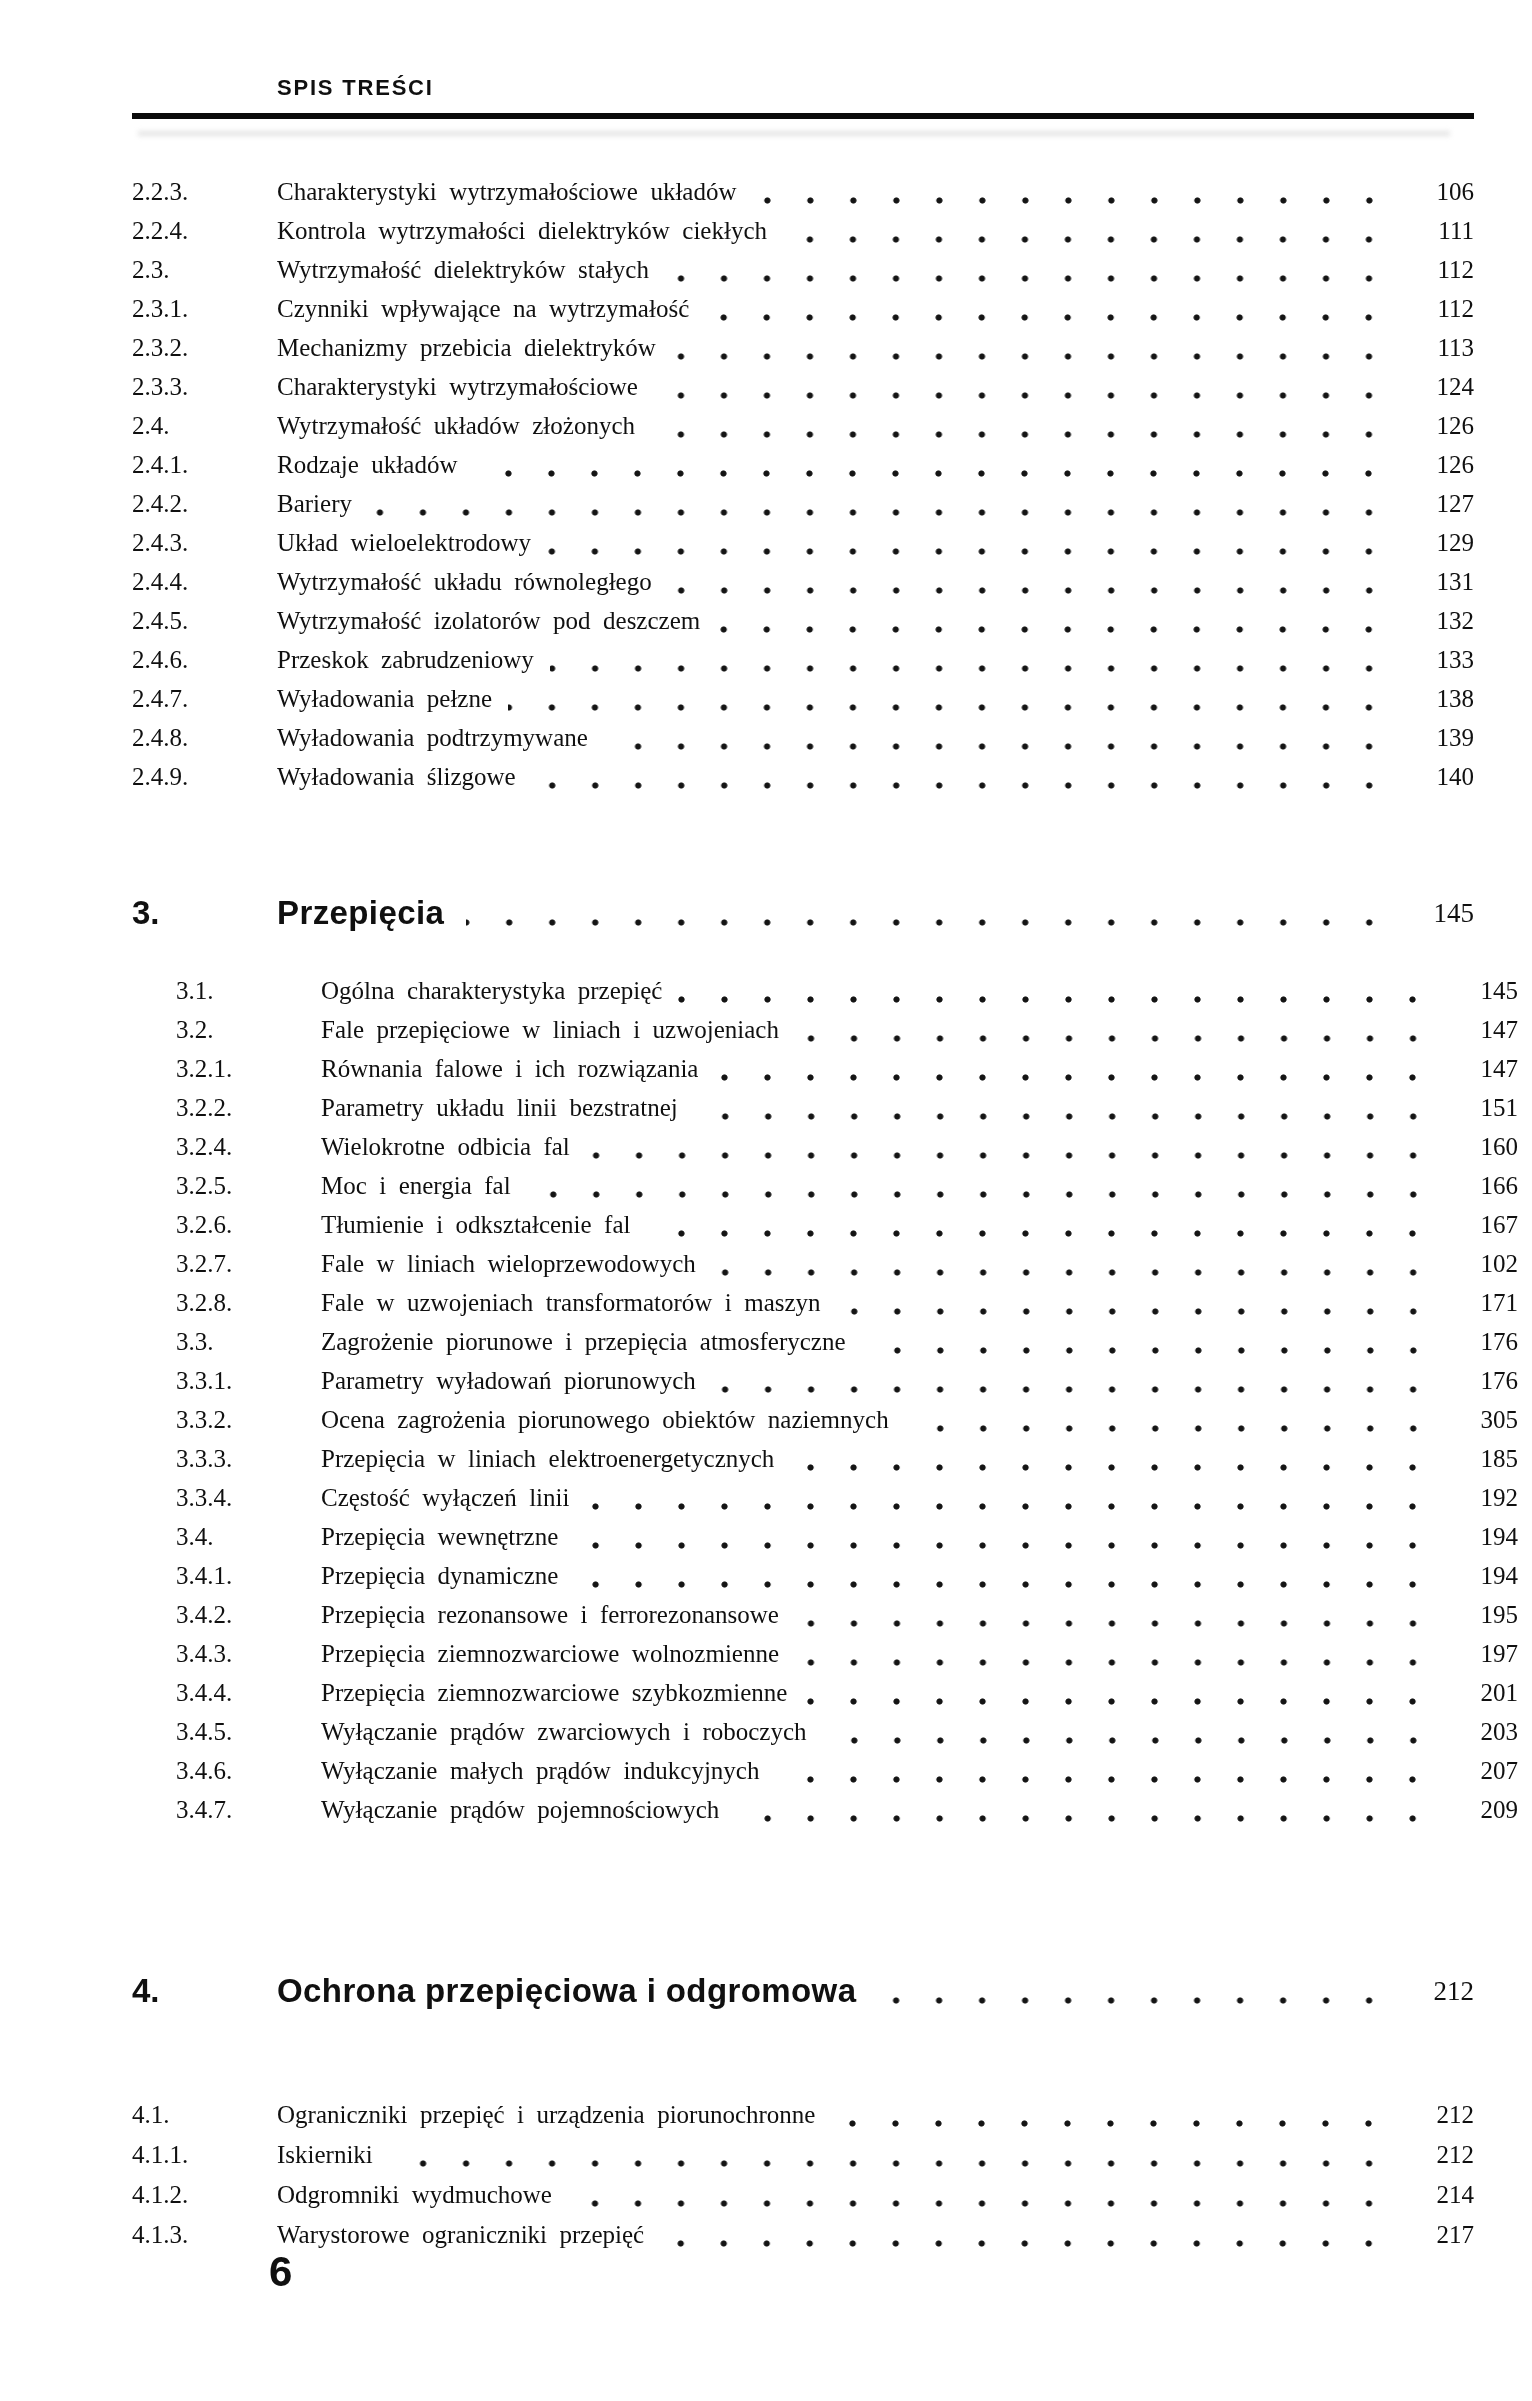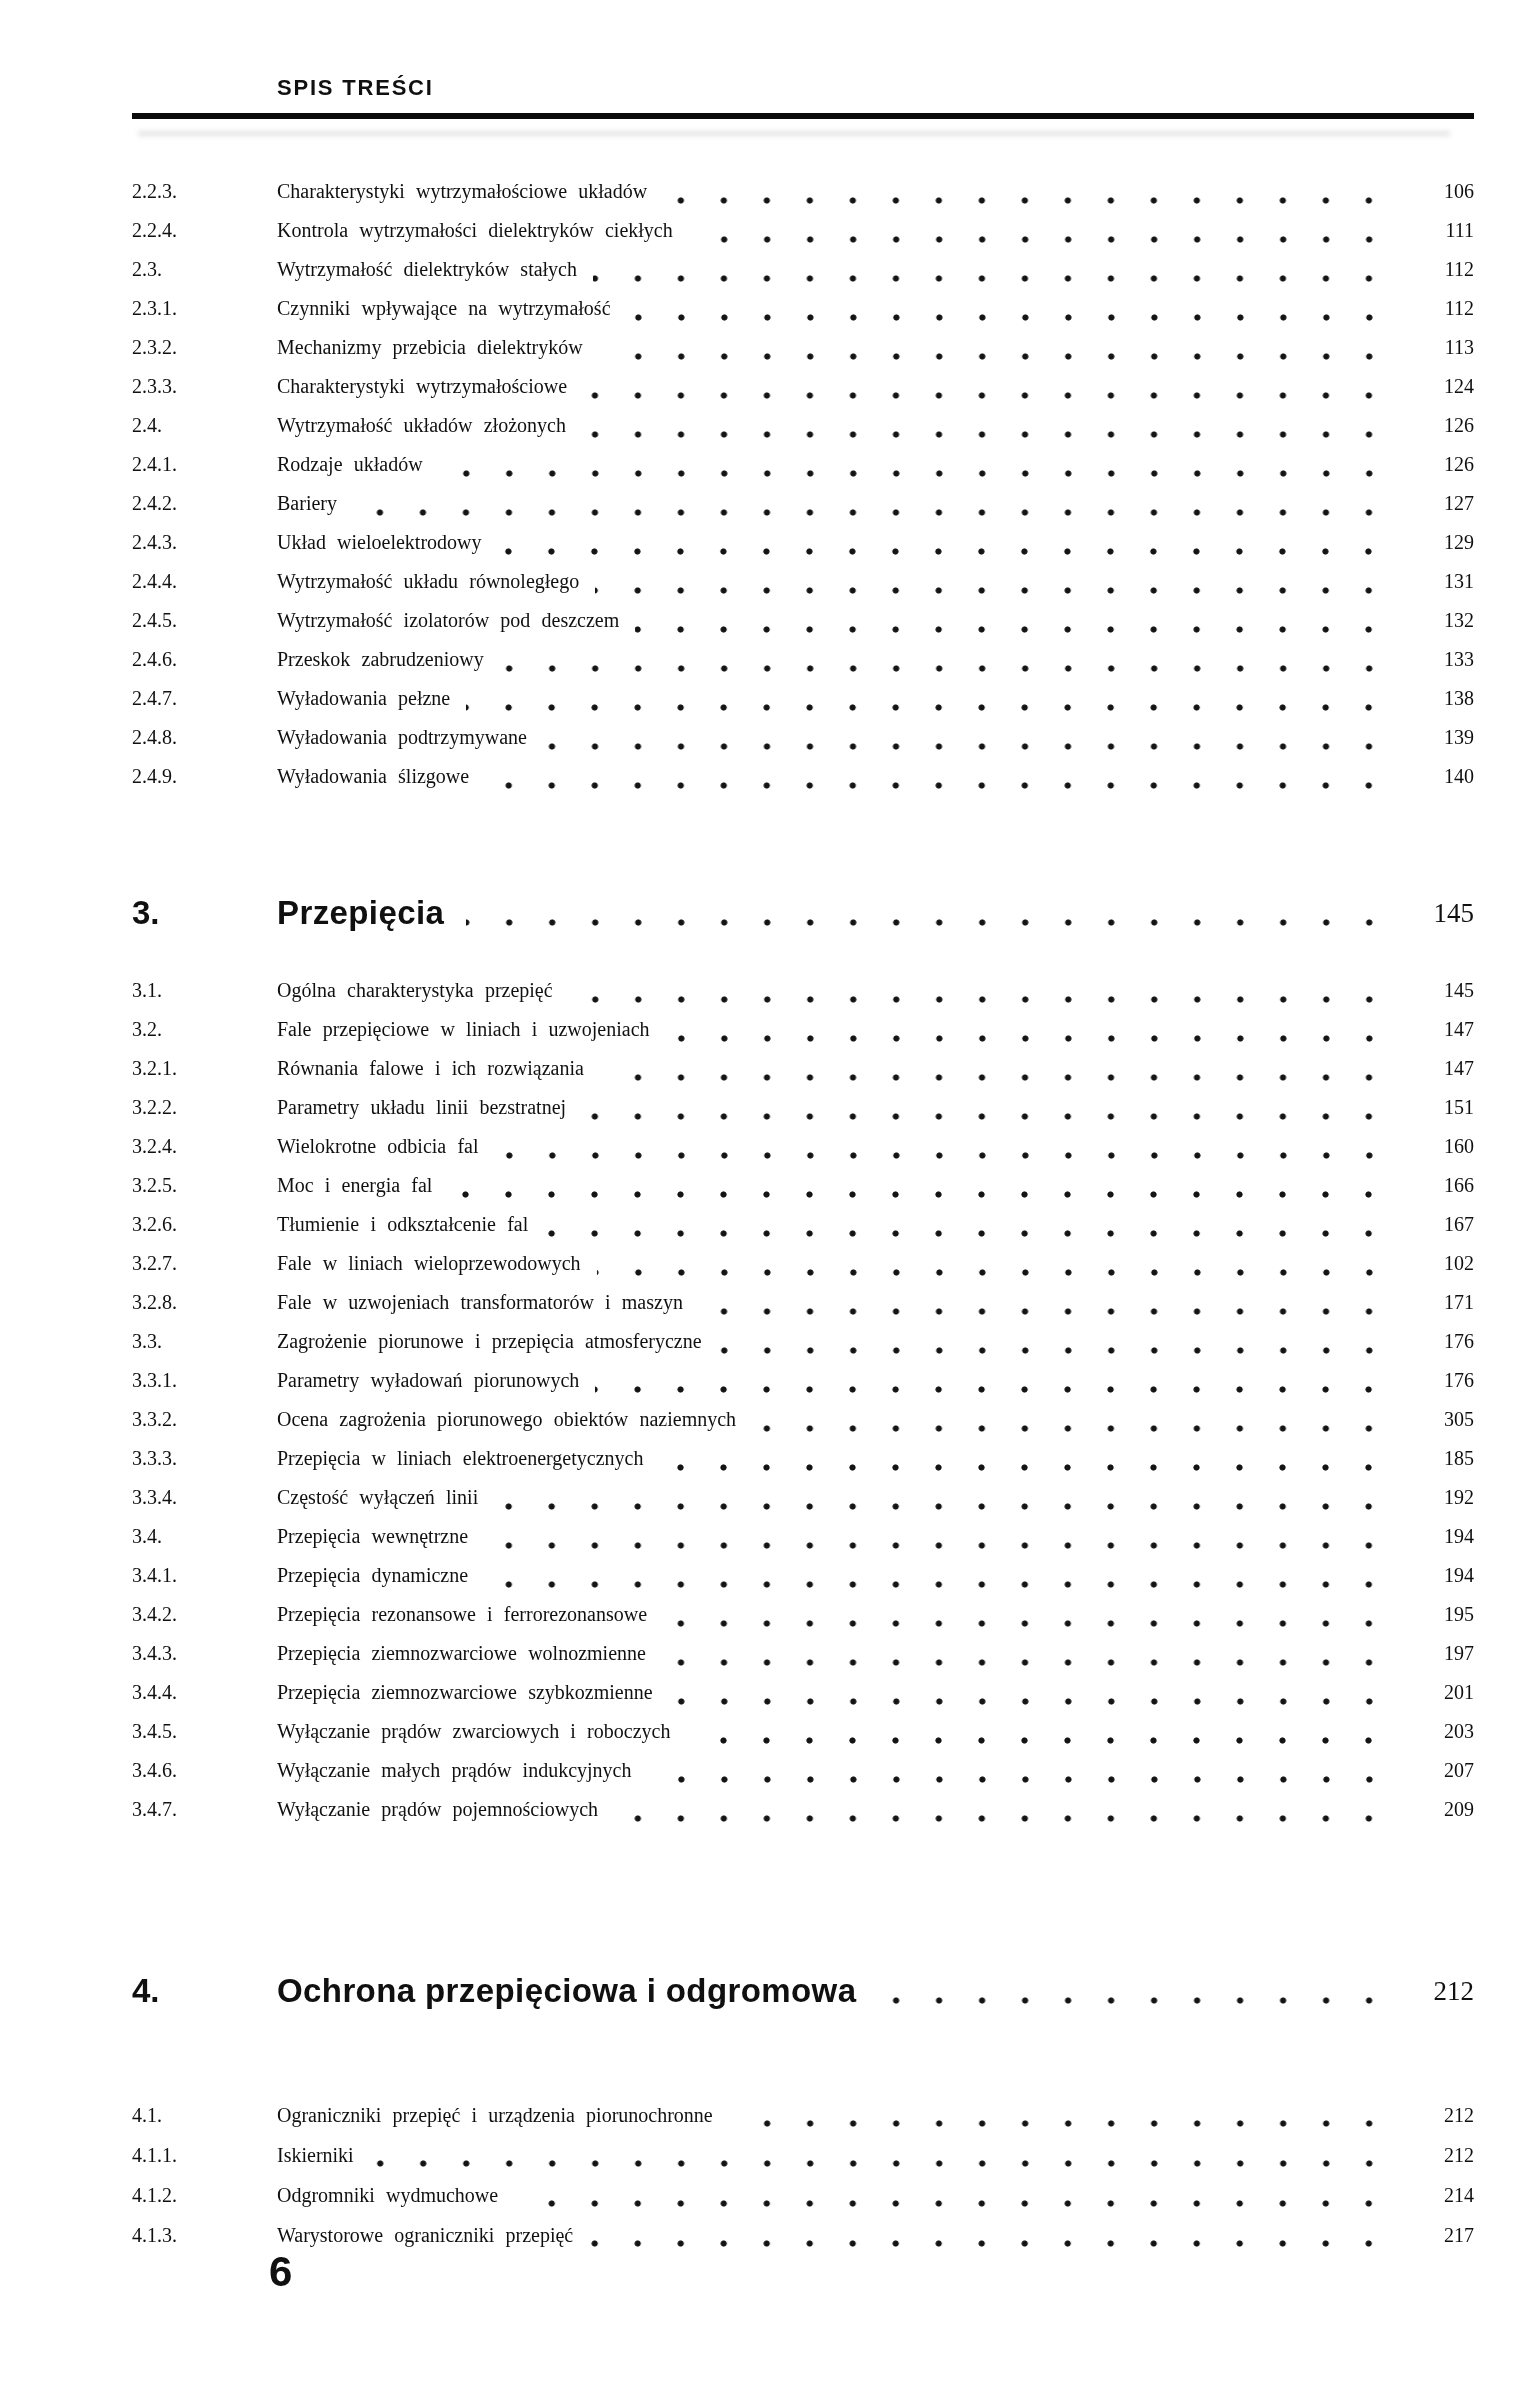--- a/index.html
+++ b/index.html
@@ -28,28 +28,28 @@
   .scan-smudge {
     left: 138px; top: 131px;
     width: 1312px; height: 4.5px;
     background: #c9c9c9;
     filter: blur(2.7px);
     opacity: 0.5;
   }
 
   .toc-block { left: 132px; width: 1342px; }
   #chapter2-entries { top: 172px; }
-  #chapter3-entries { top: 971px; }
+  #chapter3-entries { top: 971px; margin-left: 44px; }
   #chapter4-entries { top: 2055px; margin-top: 40px; }
   #chapter4-entries .row { height: 40px; line-height: 40px; }
 
   .row {
     display: flex;
     height: 39px; line-height: 39px;
-    font-size: 20px;
+    font-size: 25px;
     white-space: nowrap;
   }
   .row .num { flex: none; width: 145px; }
   .row .title { flex: none; word-spacing: 6.2px; }
   .row .dots {
     flex: 1;
     align-self: flex-start;
     height: 7.1px;
     margin: 25px 19.6px 0 16px;
     background-image: radial-gradient(circle, #141414 2.7px, rgba(0,0,0,0) 3.5px);

